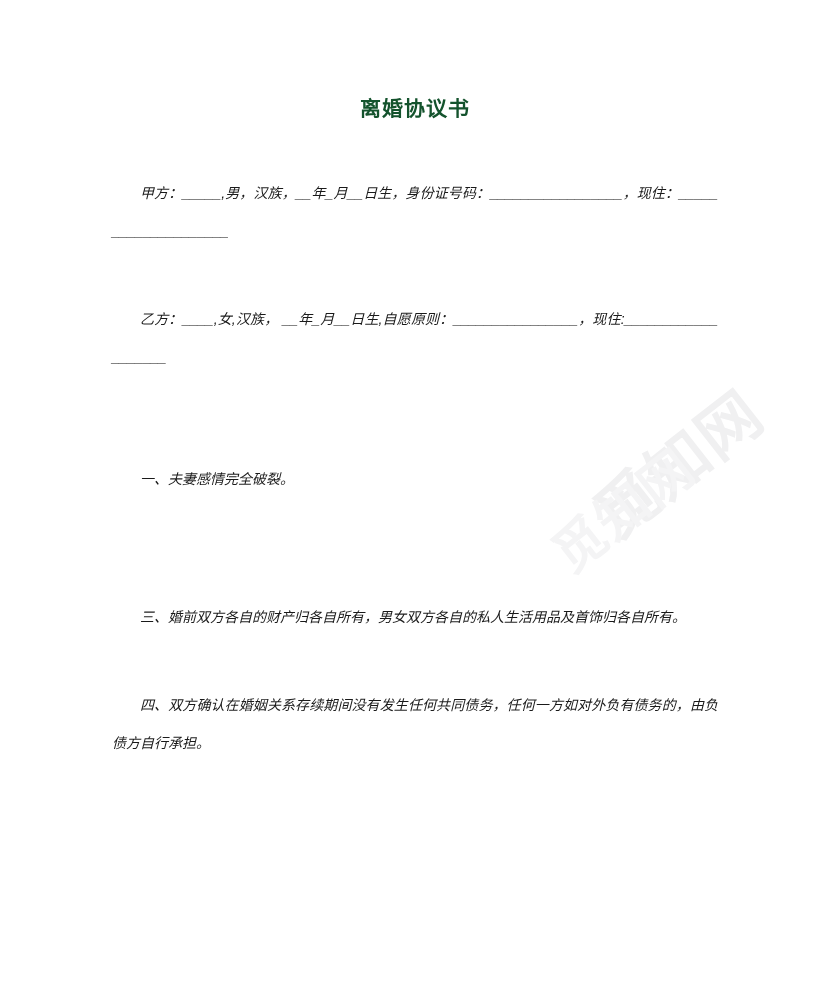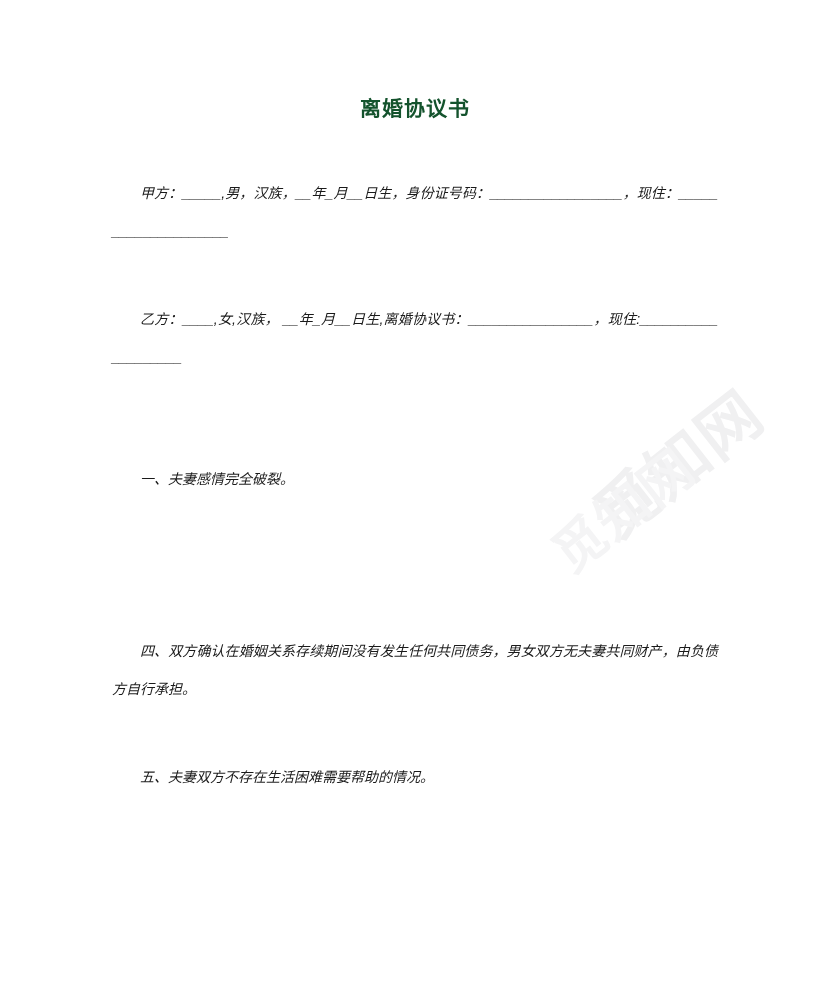--- a/index.html
+++ b/index.html
@@ -101,40 +101,40 @@
     <h1 class="doc-title">离婚协议书</h1>
 
     <div class="spacer-title"></div>
 
     <div class="body-block">
 
       <p class="para indent">甲方：_____,男，汉族，__年_月__日生，身份证号码：_________________，现住：____________________</p>
 
       <div class="gap-2"></div>
 
-      <p class="para indent">乙方：____,女,汉族， __年_月__日生,离婚协议书：________________，现住:___________________</p>
+      <p class="para indent">乙方：____,女,汉族， __年_月__日生,自愿原则：________________，现住:___________________</p>
 
       <div class="gap-2"></div>
 
 
       <div class="gap-2"></div>
 
       <p class="para indent">一、夫妻感情完全破裂。</p>
 
       <div class="gap-1"></div>
 
 
       <div class="gap-1"></div>
 
+      <p class="para indent">三、婚前双方各自的财产归各自所有，男女双方各自的私人生活用品及首饰归各自所有。</p>
 
       <div class="gap-2"></div>
 
-      <p class="para indent">四、双方确认在婚姻关系存续期间没有发生任何共同债务，男女双方无夫妻共同财产，由负债方自行承担。</p>
+      <p class="para indent">四、双方确认在婚姻关系存续期间没有发生任何共同债务，任何一方如对外负有债务的，由负债方自行承担。</p>
 
       <div class="gap-2"></div>
 
-      <p class="para indent">五、夫妻双方不存在生活困难需要帮助的情况。</p>
 
       <div class="gap-1"></div>
 
     </div>
   </div>
 </div>
 
 </body></html>

